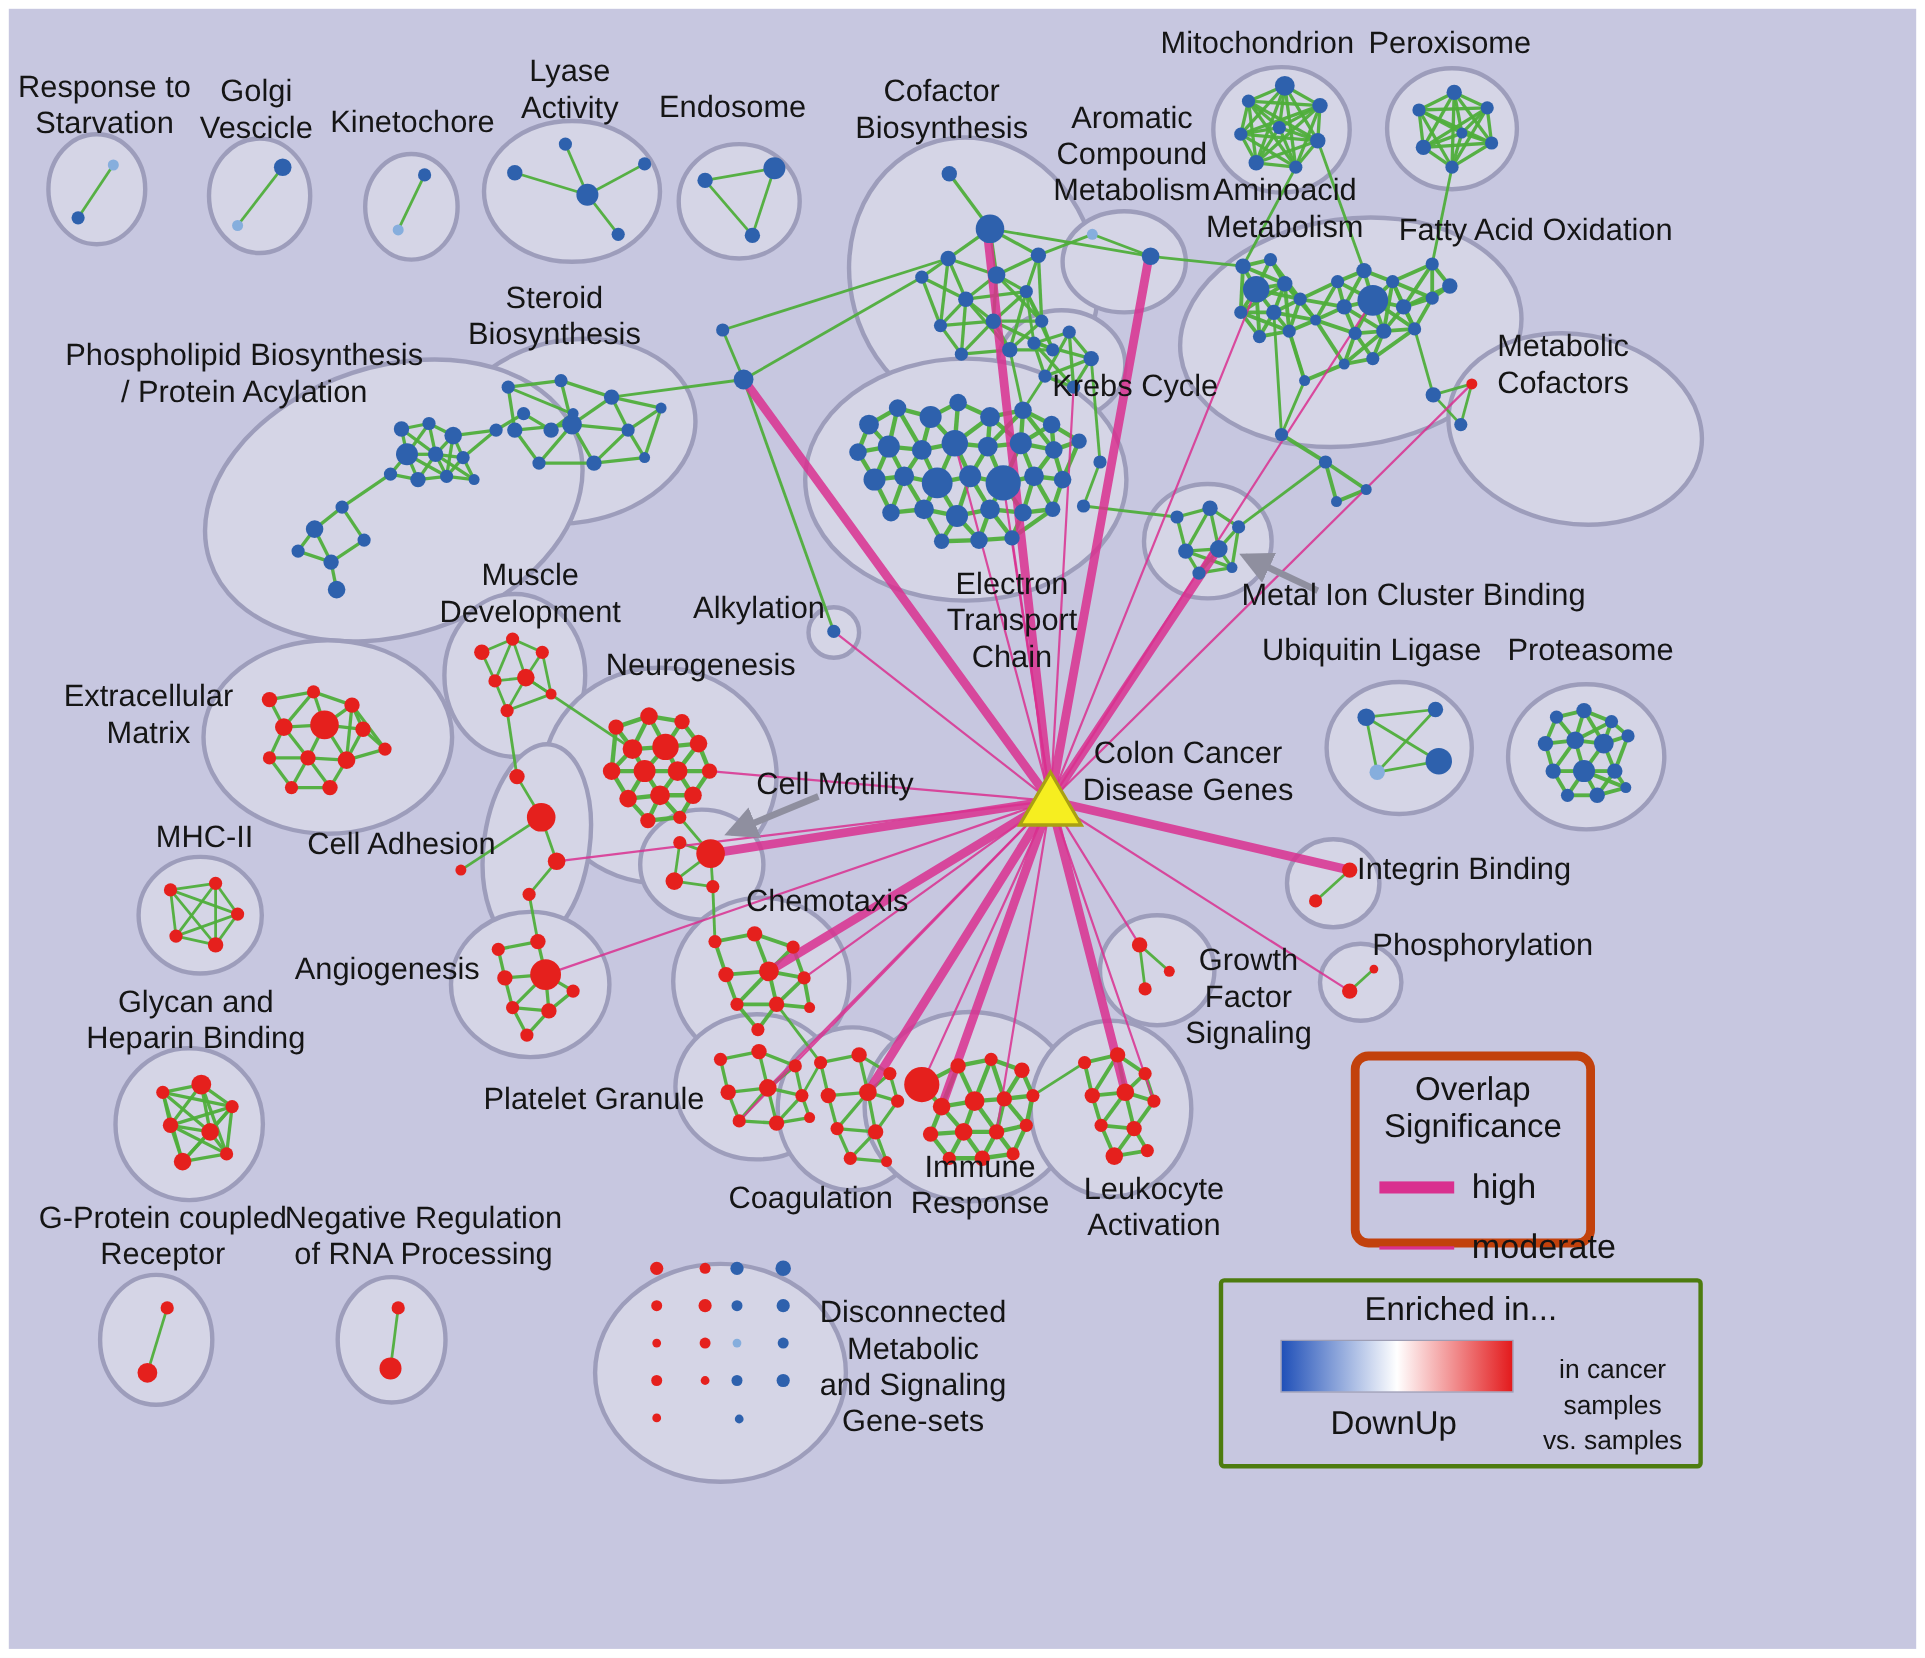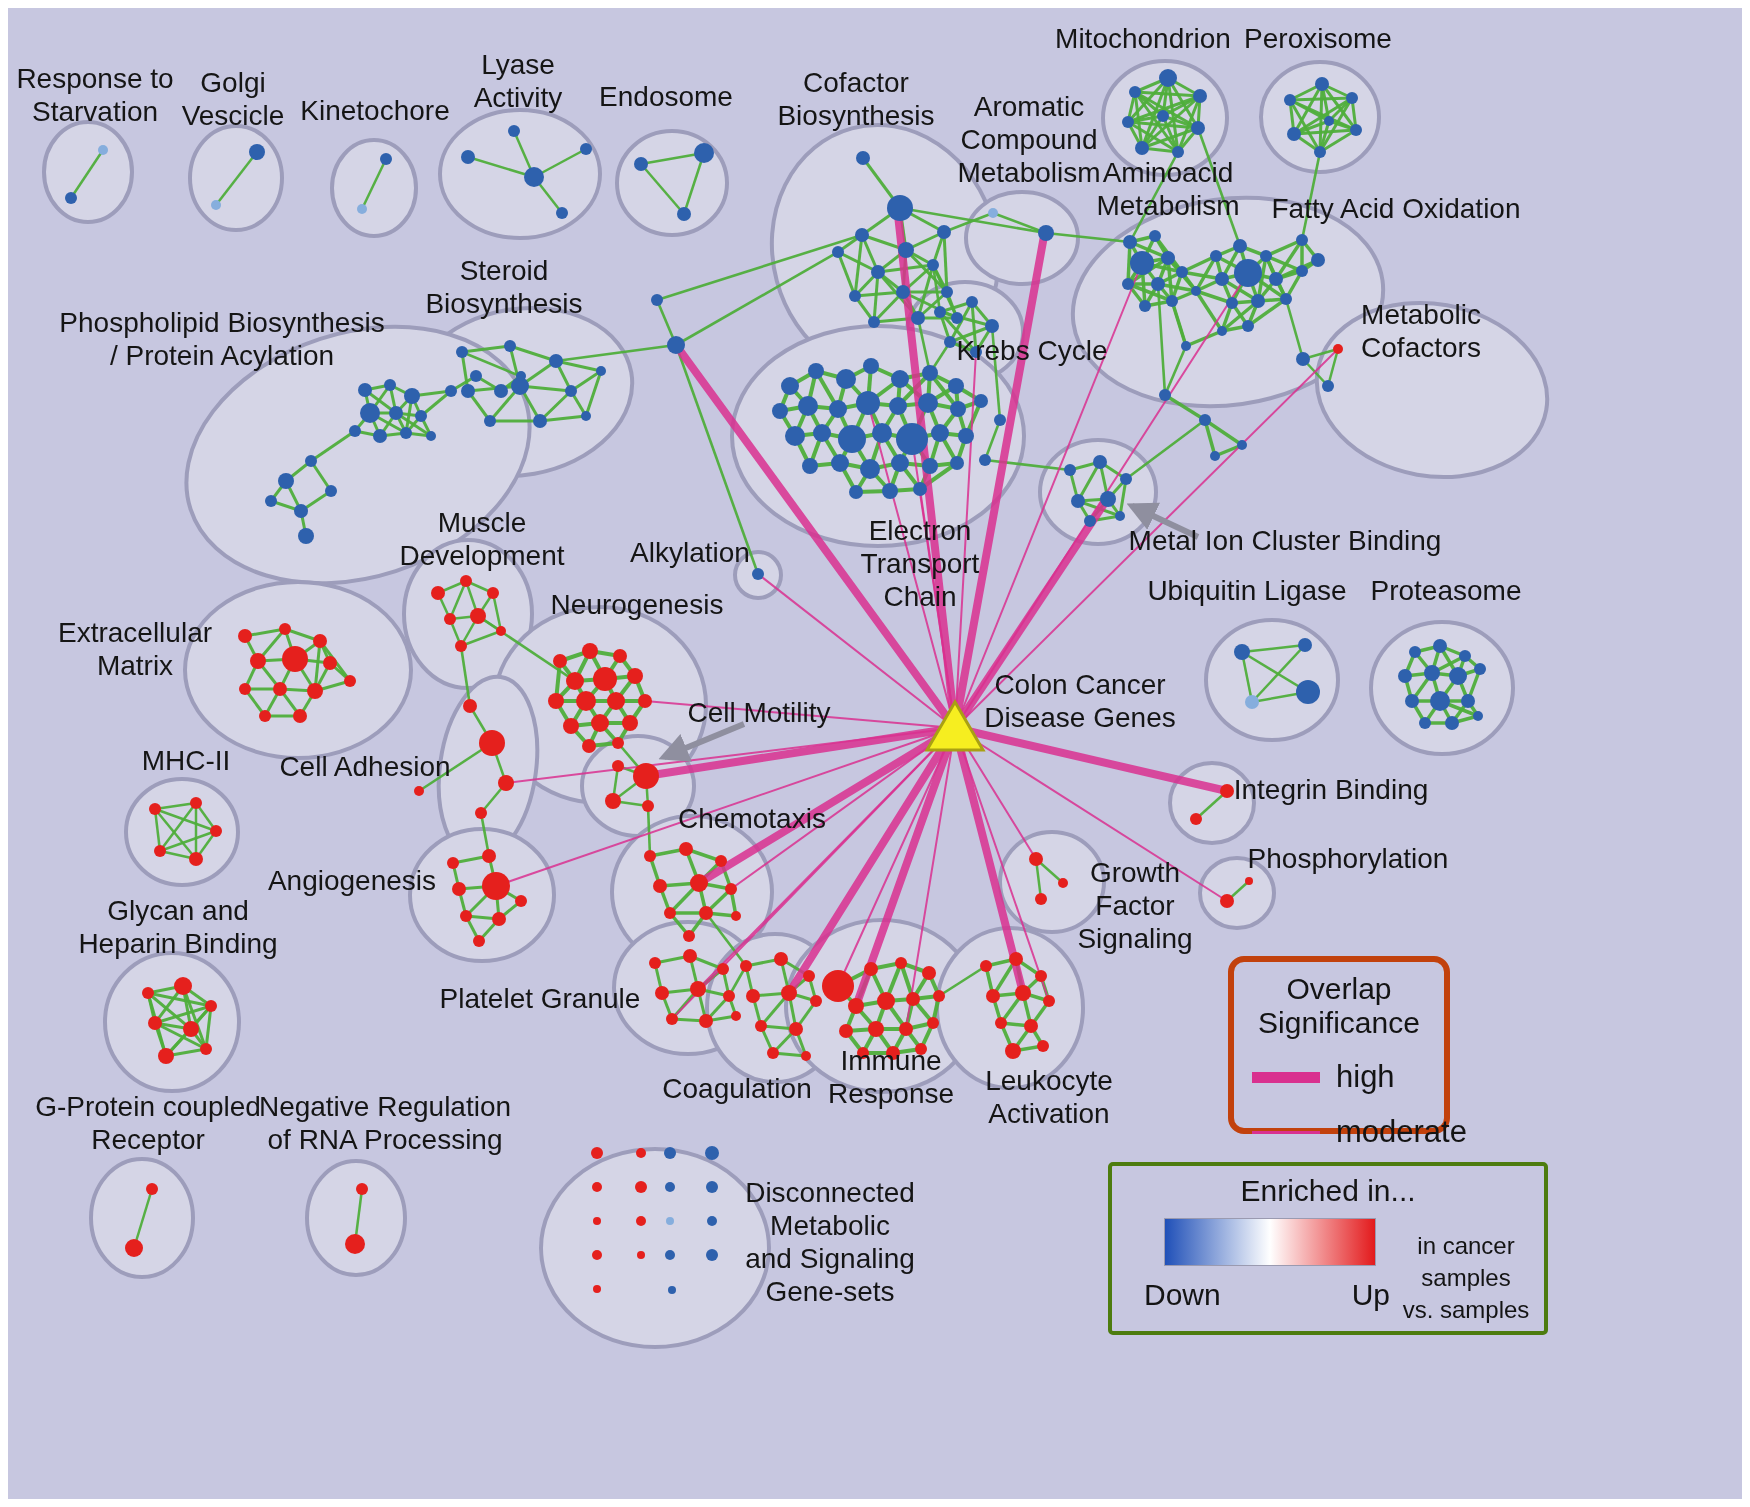--- a/index.html
+++ b/index.html
@@ -1,31 +1,31 @@
 <!DOCTYPE html>
 <html style="--sig: #d9308f;"><head>
 <meta charset="utf-8">
 <style>
   html,body{margin:0;padding:0;background:#ffffff;}
   #stage{position:relative;width:1750px;height:1507px;background:#ffffff;overflow:hidden;}
   #diagram{position:absolute;left:0;top:0;width:1750px;height:1507px;}
   .map-label{font-family:"Liberation Sans",sans-serif;font-size:28px;fill:#151515;}
   .legend{position:absolute;font-family:"Liberation Sans",sans-serif;color:#141414;box-sizing:border-box;}
-  .legend.sig{left:1228px;top:956px;width:222px;height:178px;border:6px solid #c2410c;border-radius:16px;padding-top:10px;}
+  .legend.sig{left:1228px;top:956px;width:222px;height:178px;border:8px solid #c2410c;border-radius:16px;padding-top:10px;}
   .legend-title{font-size:30px;text-align:center;line-height:34px;}
   .sig-row{display:flex;align-items:center;margin:19px 0 0 18px;}
   .sig-sample{flex:0 0 68px;width:68px;background:var(--sig,#d9308f);}
   .sig-sample.high{height:11px;}
   .sig-sample.moderate{height:3px;}
   .sig-label{font-size:31px;margin-left:16px;}
   .legend.enr{left:1108px;top:1162px;width:440px;height:173px;border:4px solid #4d7c0f;border-radius:5px;padding-top:8px;}
   .enr-body{display:flex;margin-top:10px;}
   .enr-left{margin-left:52px;width:212px;}
   .grad-bar{width:210px;height:46px;border:1px solid #9a9ab0;}
-  .grad-labels{display:flex;justify-content:space-between;font-size:30px;margin-top:12px;width:246px;margin-left:-20px;}
+  .grad-labels{display:flex;justify-content:center;font-size:30px;margin-top:12px;width:246px;margin-left:-20px;}
   .enr-side{font-size:24px;text-align:center;margin:12px 0 0 12px;line-height:32px;width:158px;}
 </style>
 </head>
 <body>
 
 <div id="stage">
   <svg id="diagram" viewBox="0 0 1750 1507">
     <defs>
       <marker id="arrowhead" markerWidth="5" markerHeight="5" refX="4" refY="2.5" orient="auto" markerUnits="strokeWidth">
         <path d="M0,0 L5,2.5 L0,5 Z" fill="#8f8f9f"></path>

